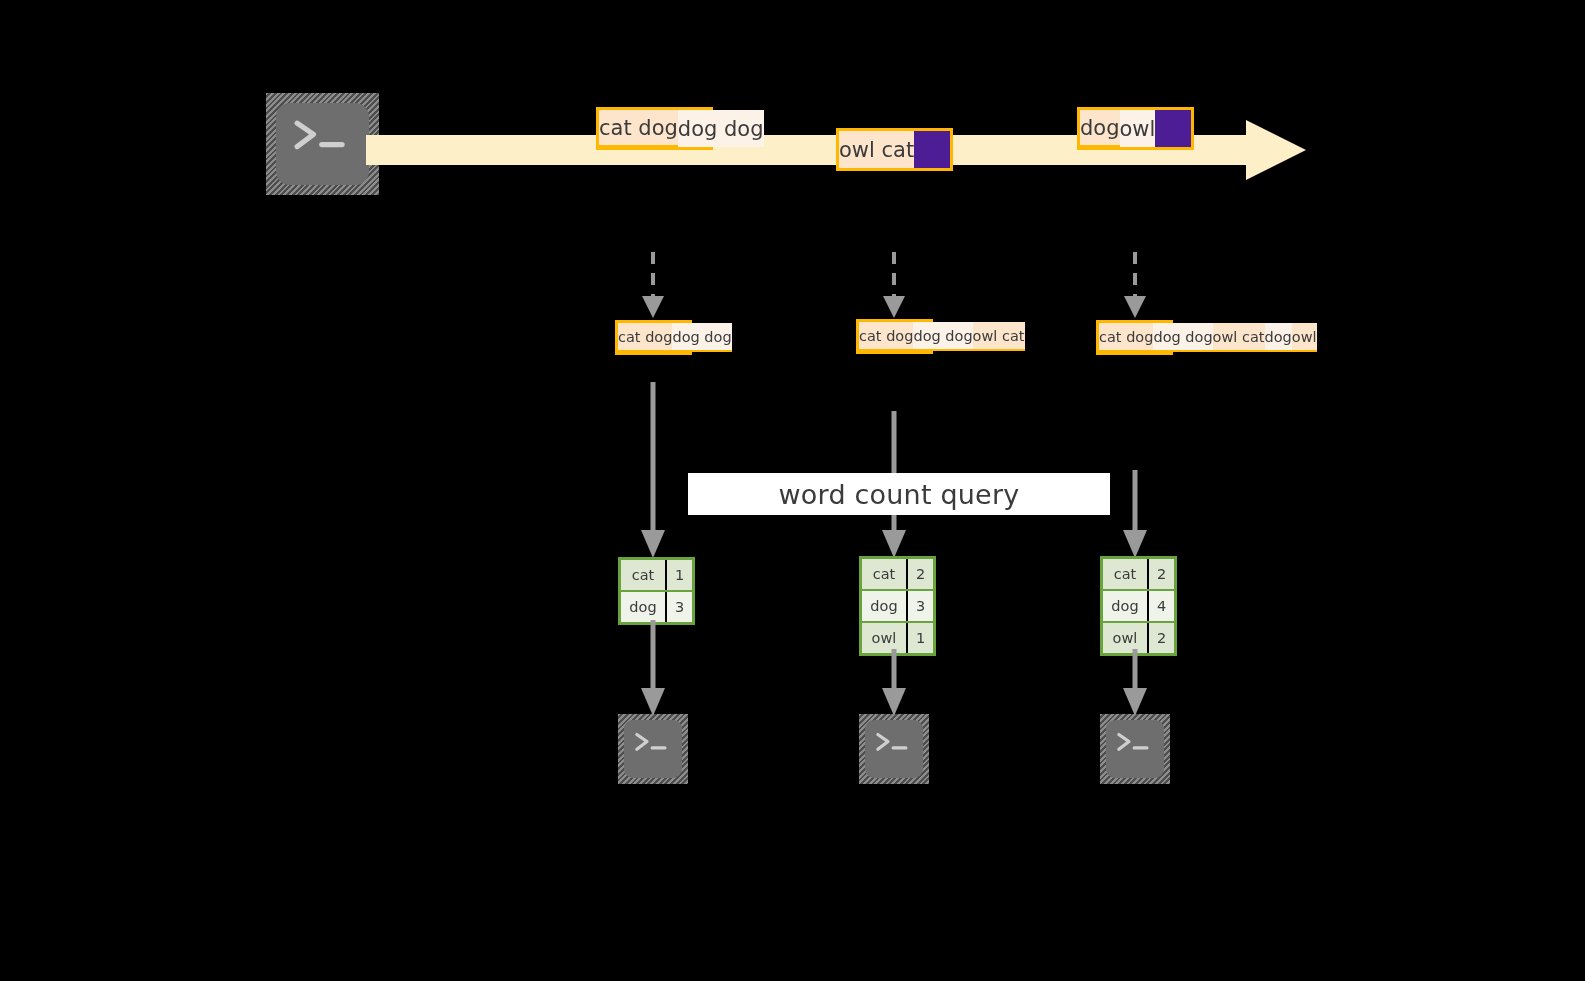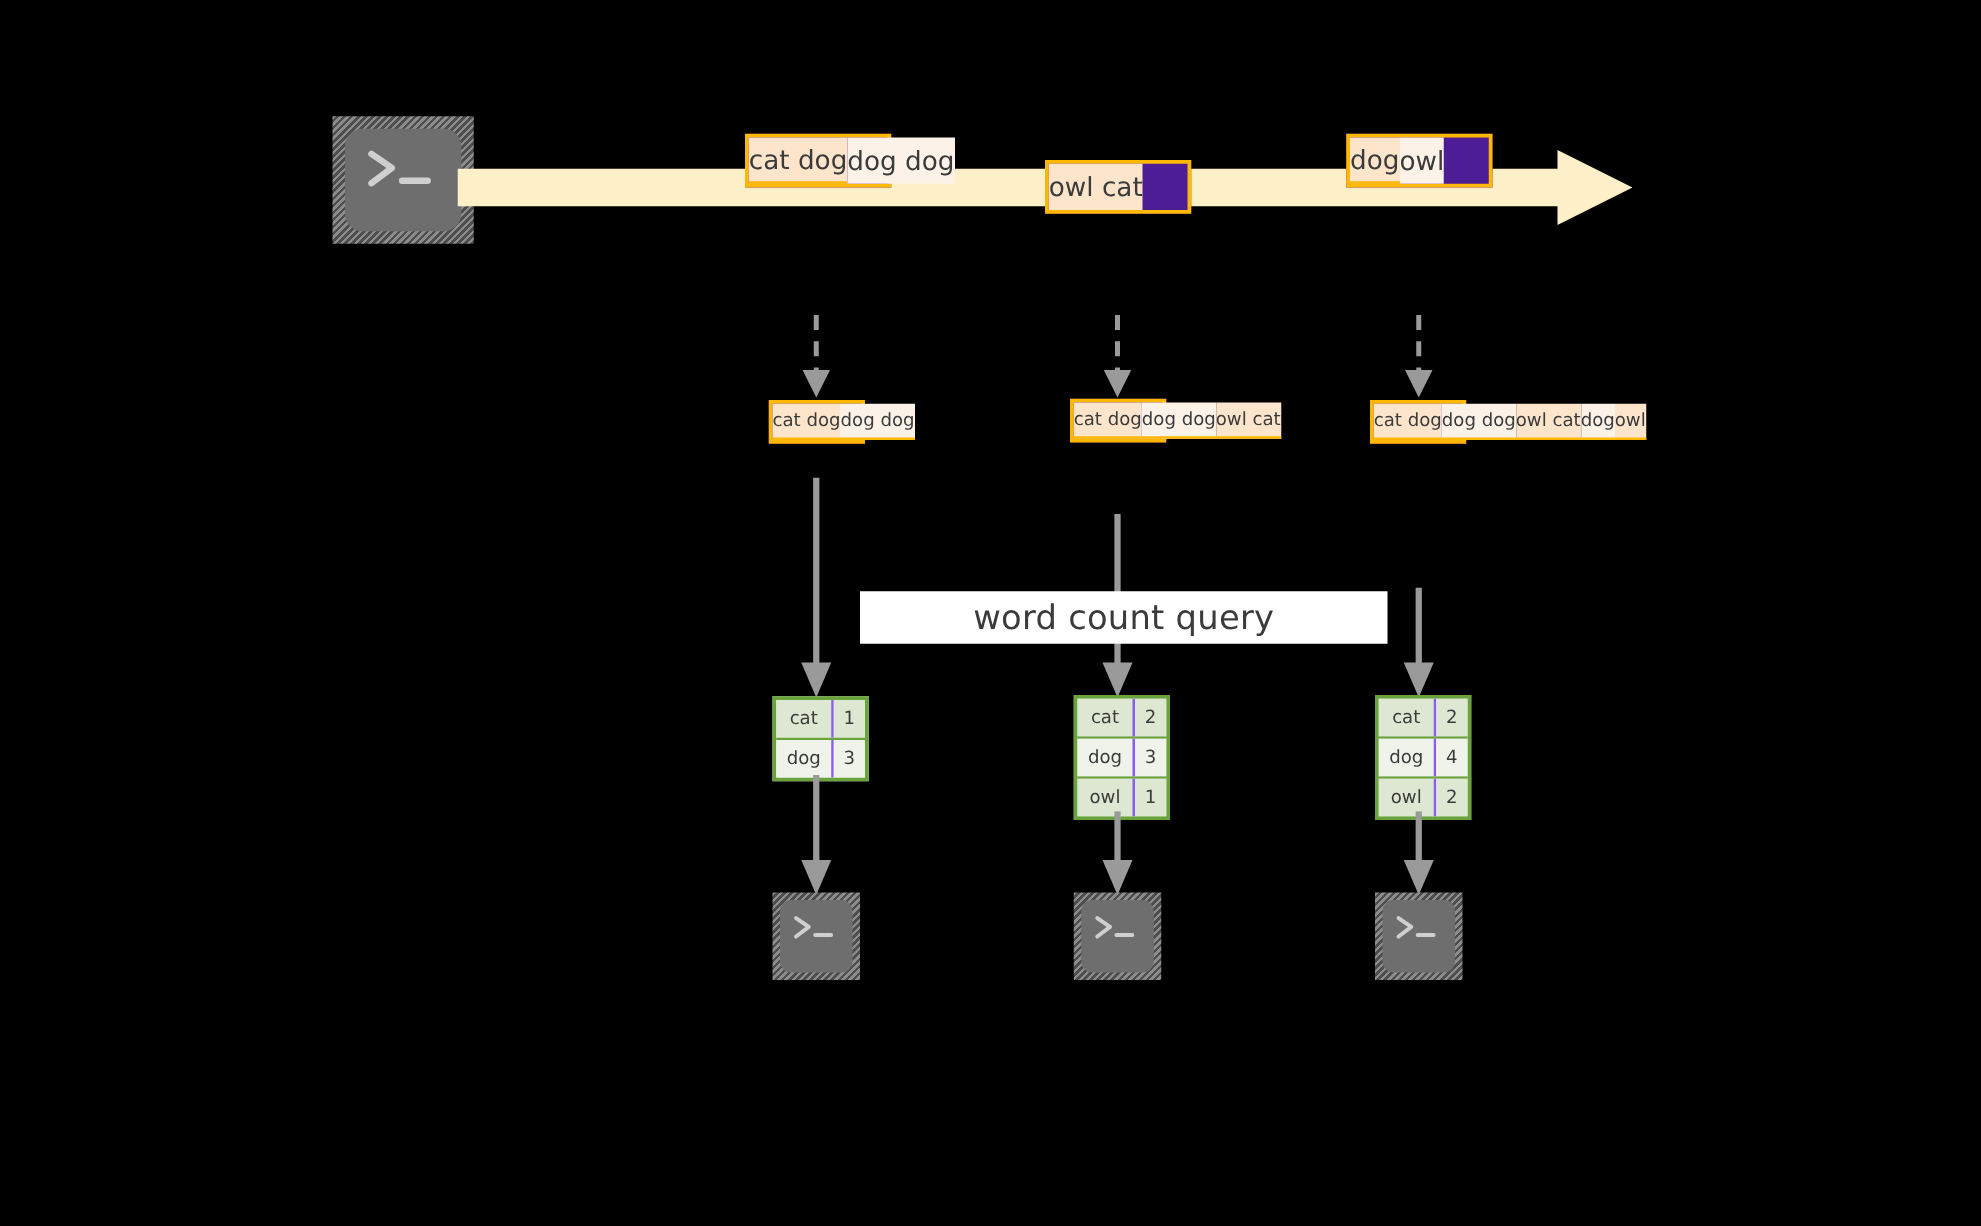--- a/index.html
+++ b/index.html
@@ -105,21 +105,21 @@
   }
   .gtab .grow:last-child { border-bottom: none; }
   .gtab .gword, .gtab .gcnt {
     box-sizing: border-box;
     display: flex;
     align-items: center;
     justify-content: center;
     color: #3b3b3b;
     font-size: 14.5px;
   }
-  .gtab .gword { width: 46px; border-right: 2px solid #8b5cf6; }
+  .gtab .gword { width: 46px; border-right: 2px solid #000000; }
   .gtab .gcnt  { width: 25px; }
   .gtab .grow.shaded .gword, .gtab .grow.shaded .gcnt { background: #dde7d2; }
   .gtab .grow.plain  .gword, .gtab .grow.plain  .gcnt { background: #eff3ea; }
 
   
   .conn { position: absolute; }
   .conn svg { display: block; }
 
   
   .banner {

